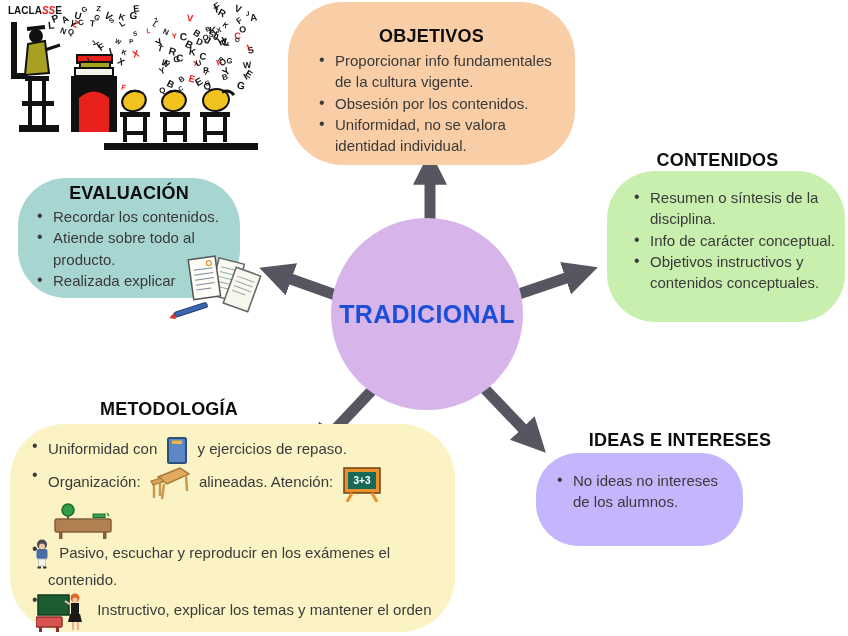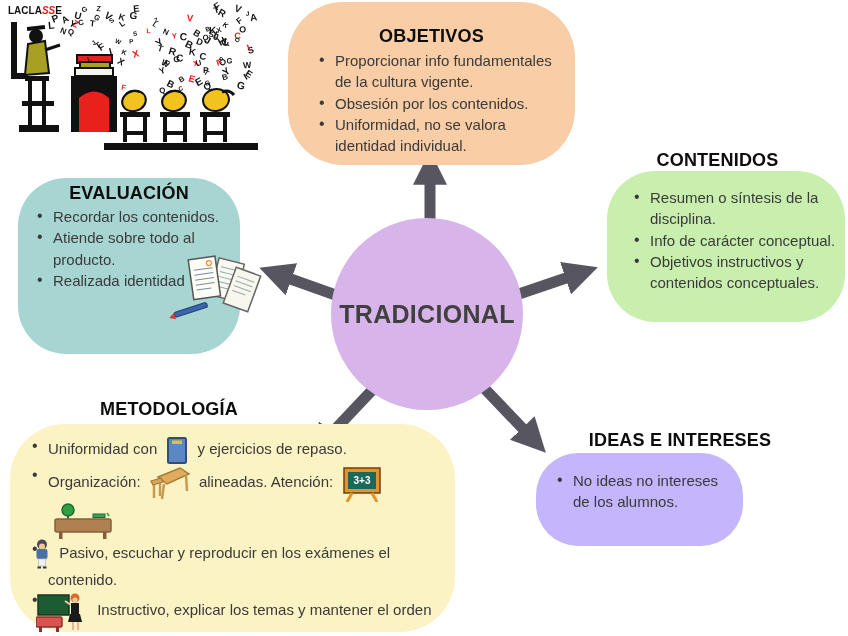--- a/index.html
+++ b/index.html
@@ -19,40 +19,40 @@
   .bitem::before { content:"\2022"; position:absolute; left:5px; top:-1px; font-size:16px; color:#3a3a3a; }
   
   #objetivos { left:288px; top:2px; width:287px; height:163px; background:#f9cda6; border-radius:55px; }
   #objetivos .btitle { margin-top:24px; }
   #objetivos .blist { padding:3px 10px 0 26px; }
   
   #contenidos-title { left:600px; top:150px; width:235px; }
   #contenidos { left:607px; top:171px; width:238px; height:151px; background:#c9efae; border-radius:48px; }
   #contenidos .blist { padding:16px 4px 0 22px; }
   
-  #evaluacion { left:18px; top:178px; width:222px; height:176px; background:#a7d5d2; border-radius:48px; }
+  #evaluacion { left:18px; top:178px; width:222px; height:120px; background:#a7d5d2; border-radius:48px; }
   #evaluacion .btitle { margin-top:5px; }
   #evaluacion .blist { padding:2px 2px 0 14px; }
   
   #metodologia-title { left:13px; top:399px; width:312px; }
   #metodologia { left:10px; top:424px; width:445px; height:208px; background:#fcf3c5; border-radius:55px; }
   #metodologia .content { padding:12px 14px 0 18px; font-size:15px; color:#3a3a3a; line-height:1.42; }
   .mrow { position:relative; padding-left:20px; }
   .mrow::before { content:"\2022"; position:absolute; left:4px; top:-1px; font-size:16px; color:#3a3a3a; }
   .inline-icon { display:inline-block; vertical-align:middle; margin:0 5px; }
   
   #ideas-title { left:560px; top:430px; width:240px; }
   #ideas { left:536px; top:453px; width:207px; height:93px; background:#c4b5fd; border-radius:42px; }
   #ideas .blist { padding:17px 6px 0 16px; }
   
   #center-node {
     left:331px; top:218px; width:192px; height:192px; border-radius:50%;
     background:#d7b4ea; display:flex; align-items:center; justify-content:center;
   }
-  #center-node .label { font-weight:bold; font-size:25px; color:#404040; letter-spacing:0.3px; }
+  #center-node .label { font-weight:bold; font-size:25px; color:#1d4ed8; letter-spacing:0.3px; }
   #arrows { left:0; top:0; pointer-events:none; }
   #clipart { left:0; top:0; }
   #exam-papers { left:150px; top:74px; pointer-events:none; }
   .chalk-label { font-weight:bold; }
 </style>
 </head>
 <body>
 
 <div id="canvas">
 
@@ -246,21 +246,21 @@
       <div class="bitem">Info de carácter conceptual.</div>
       <div class="bitem">Objetivos instructivos y contenidos conceptuales.</div>
     </div>
   </div>
 
   <div id="evaluacion" class="bubble">
     <div class="btitle">EVALUACIÓN</div>
     <div class="blist">
       <div class="bitem">Recordar los contenidos.</div>
       <div class="bitem">Atiende sobre todo al producto.</div>
-      <div class="bitem">Realizada identidad</div>
+      <div class="bitem">Realizada explicar</div>
     </div>
     <svg id="exam-papers" class="abs" width="100" height="76" viewBox="0 0 100 76">
       <g transform="rotate(14 56 36)">
         <rect x="44" y="8" width="26" height="38" fill="#fbfaf2" stroke="#666" stroke-width="1.5"></rect>
         <g stroke="#8aa" stroke-width="1">
             <line x1="48" y1="16" x2="66" y2="16"></line>
             <line x1="48" y1="21" x2="66" y2="21"></line>
             <line x1="48" y1="26" x2="66" y2="26"></line>
             <line x1="48" y1="31" x2="66" y2="31"></line>
             <line x1="48" y1="36" x2="62" y2="36"></line>

